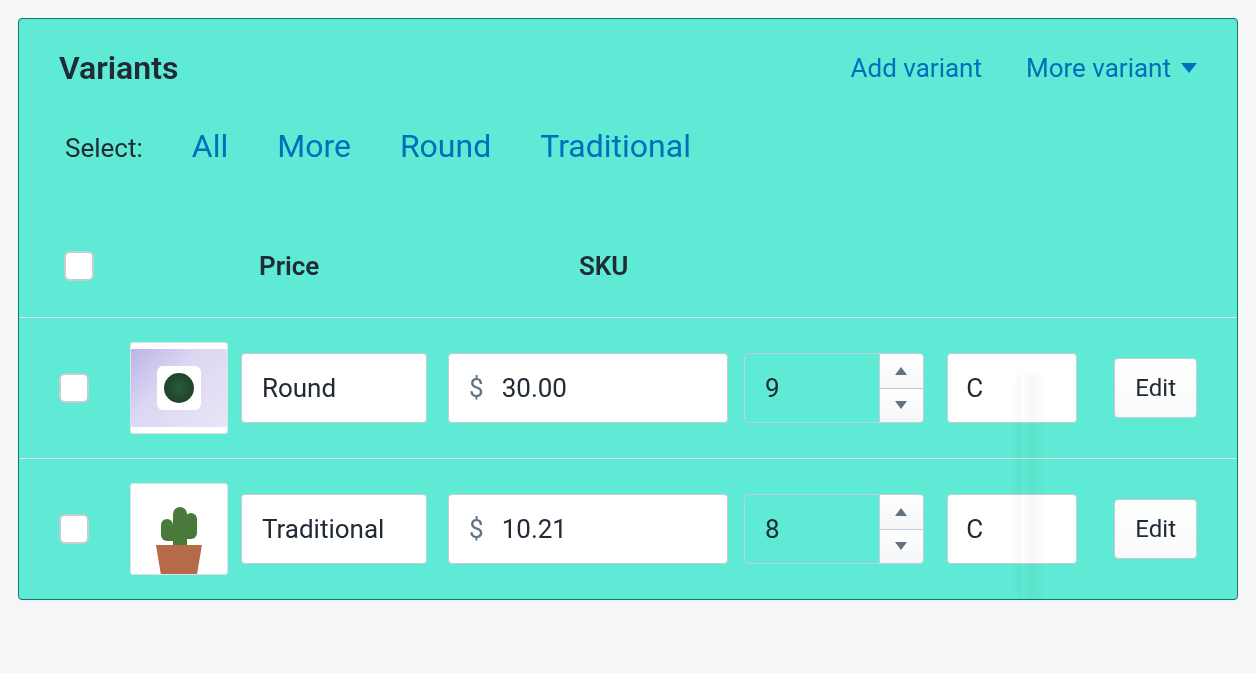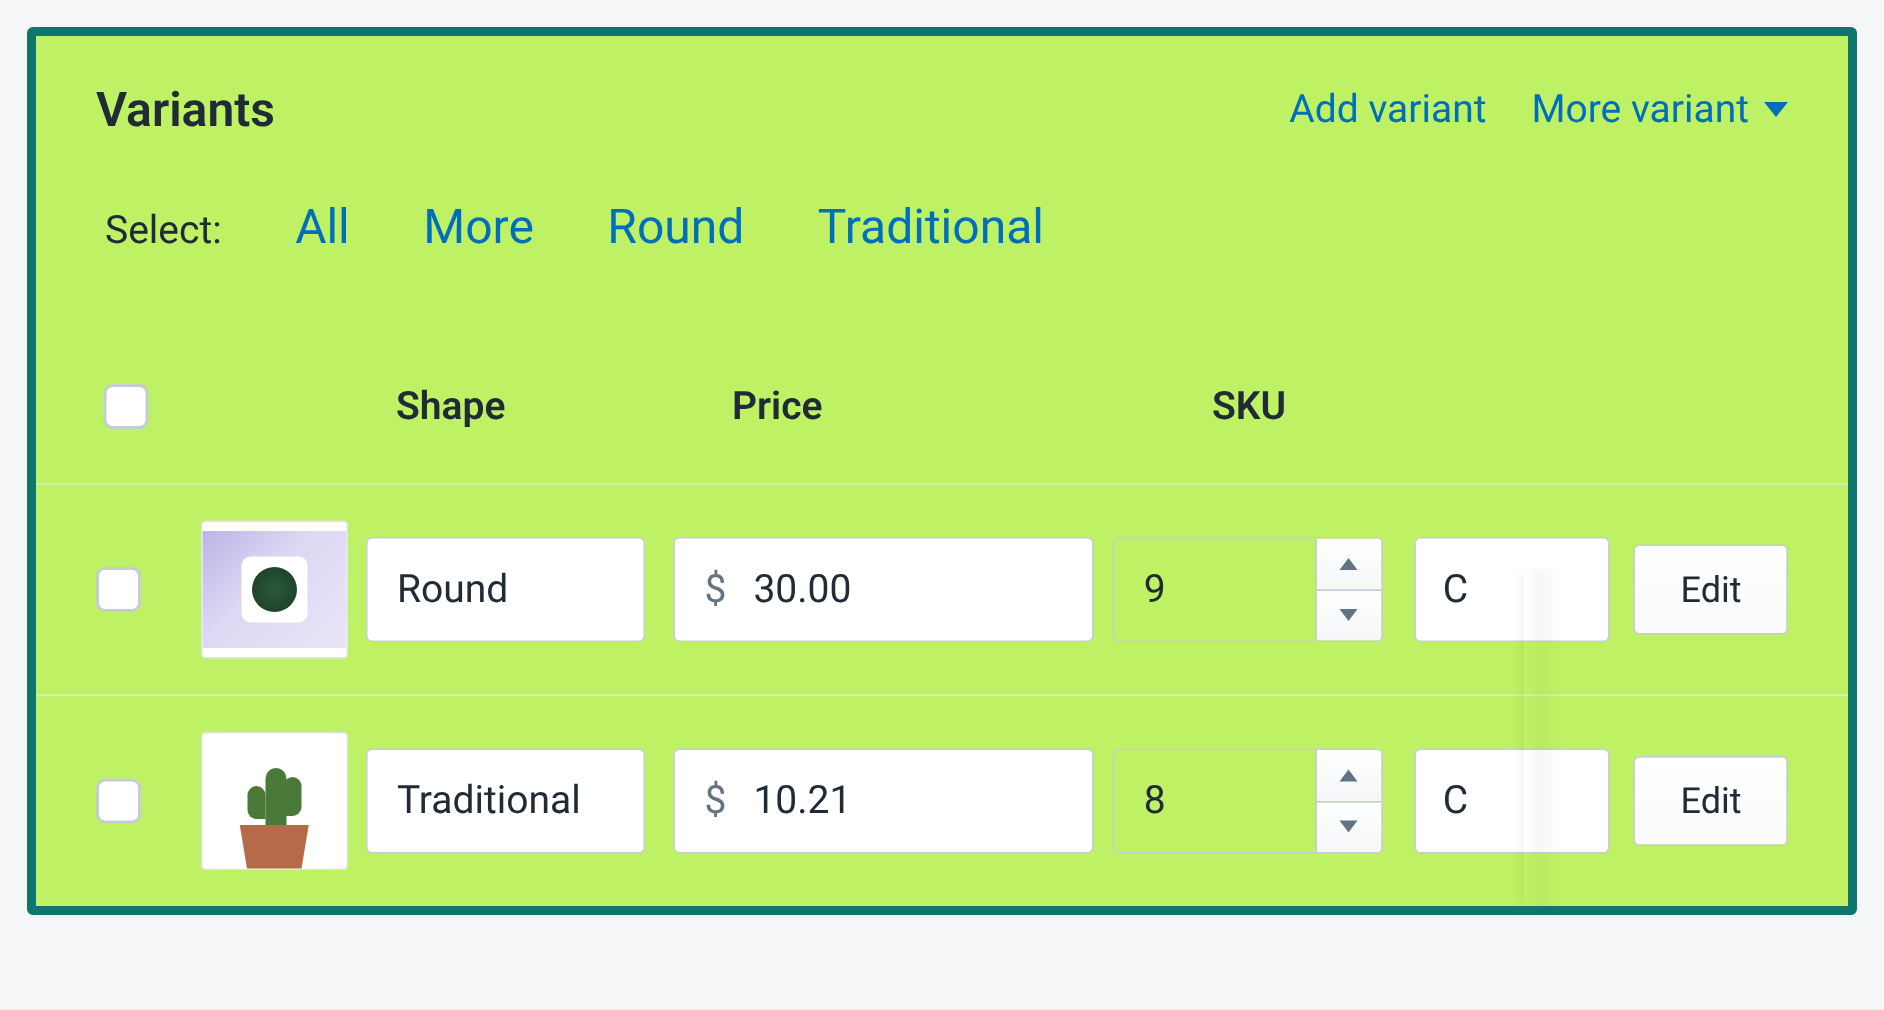--- a/index.html
+++ b/index.html
@@ -8,41 +8,41 @@
     height: 673px;
     background: #f4f6f8;
     font-family: -apple-system, BlinkMacSystemFont, "Segoe UI", Roboto, sans-serif;
     color: #212b36;
     overflow: hidden;
   }
   .canvas {
     padding: 18px;
   }
   .card {
-    background: #bef264;
-    border: 6px solid #0f766e;
+    background: #5eead4;
+    border: 1px solid #0f766e;
     border-radius: 4px;
     box-shadow: 0 1px 2px rgba(0,0,0,0.03);
     position: relative;
     overflow: hidden;
   }
   .card-header {
     display: flex;
     align-items: center;
     justify-content: space-between;
     padding: 30px 40px 0 40px;
   }
   .card-title {
     font-size: 32px;
     font-weight: 600;
     color: #212b36;
   }
   .header-actions {
     display: flex;
-    gap: 30px;
+    gap: 44px;
     align-items: center;
   }
   .link {
     color: #006fbb;
     font-size: 26px;
     cursor: pointer;
   }
   .more-options {
     display: flex;
     align-items: center;
@@ -214,21 +214,21 @@
   .tri-down {
     width:0; height:0;
     border-left:6px solid transparent; border-right:6px solid transparent;
     border-top:8px solid #637381;
   }
 
   .sku-input { width: 130px; padding-left: 18px; overflow:hidden; white-space:nowrap; }
 
   .edit-btn {
     height: 60px;
-    padding: 0 30px;
+    padding: 0 20px;
     border: 1px solid #c4cdd5;
     border-radius: 4px;
     background: linear-gradient(#ffffff, #f9fafb);
     font-size: 24px;
     color: #212b36;
     display:flex; align-items:center; justify-content:center;
     cursor:pointer;
   }
 
   
@@ -267,21 +267,20 @@
       <div class="select-link">Traditional</div>
     </div>
 
     <div class="table">
 
       <div class="thead">
         <div class="col-check">
           <div class="checkbox"></div>
         </div>
         <div class="col-img"></div>
-        <div class="col-shape th">Shape</div>
         <div class="col-price th">Price</div>
         <div class="col-sku th">SKU</div>
         <div class="col-edit"></div>
       </div>
 
       <div class="trow">
         <div class="col-check">
           <div class="checkbox"></div>
         </div>
         <div class="col-img">

